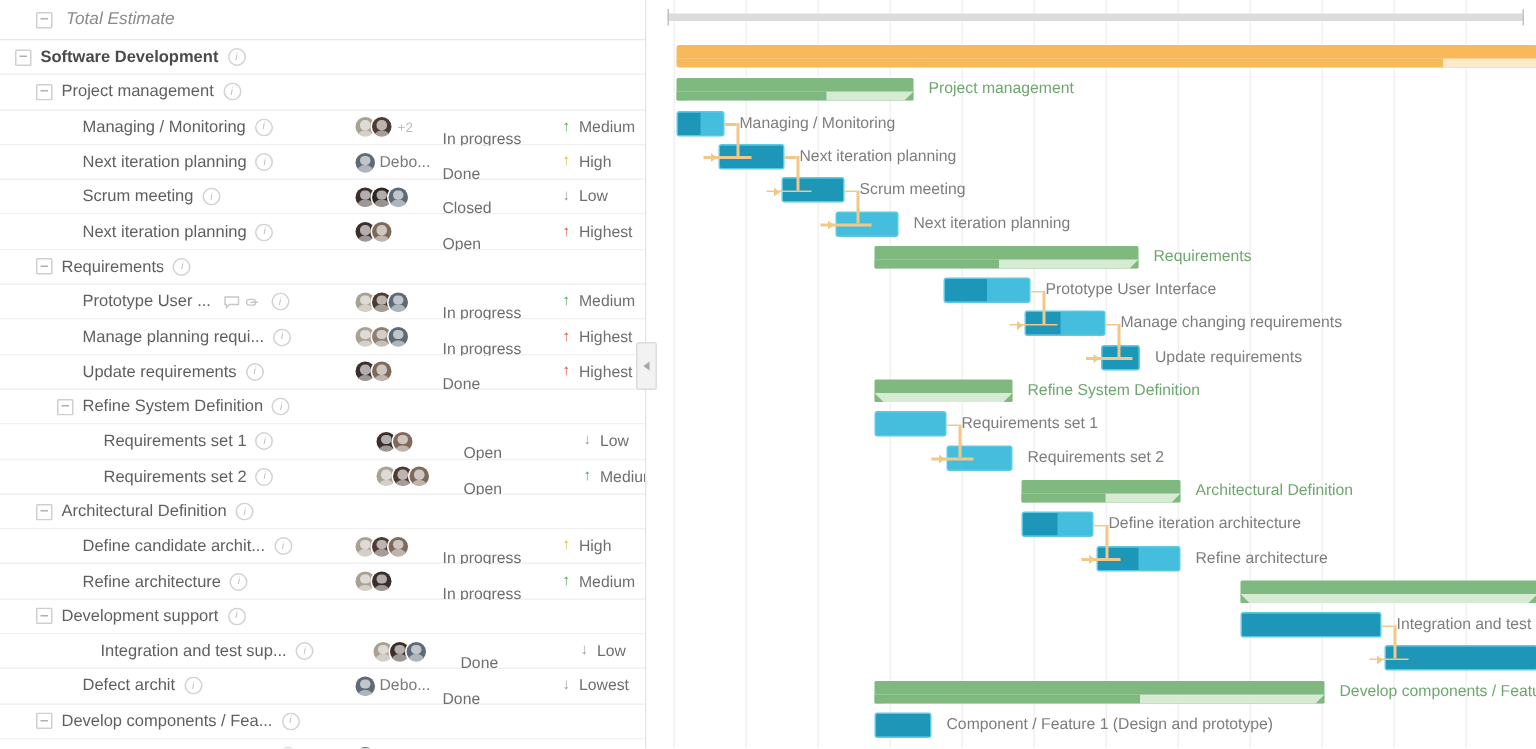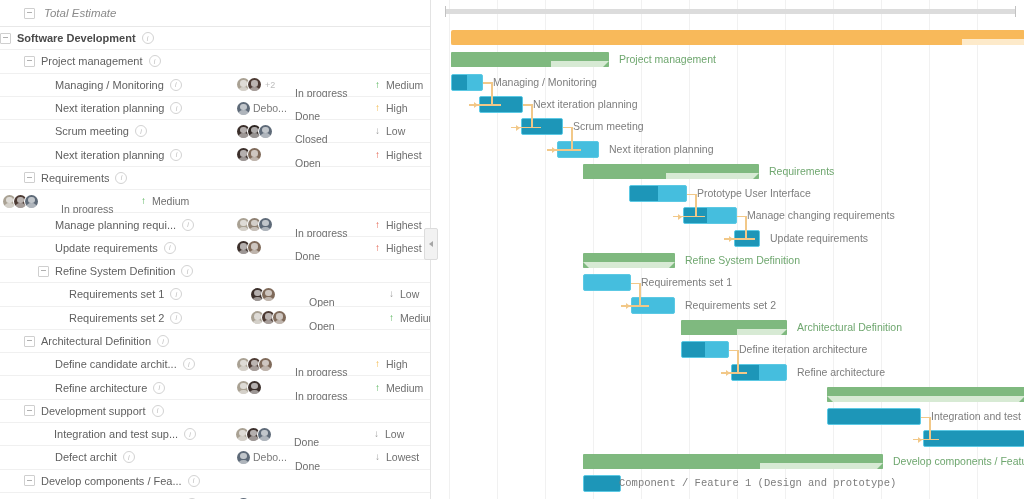--- a/index.html
+++ b/index.html
@@ -164,21 +164,21 @@
 
 <div id="app">
 
   <div id="grid">
     <div class="grid-head">
       <span class="tgl"></span>
       <span class="ttl">Total Estimate</span>
     </div>
     <div id="grid-rows">
         <div class="row">
-          <div class="c-name" style="">
+          <div class="c-name" style="padding-left: 10px;">
             <span class="tgl"></span>
             <span class="nm lvl0">Software Development</span>
             <span class="info-ico">i</span>
           </div>
           <div class="c-av"></div>
           <div class="c-status"></div>
           <div class="c-prio"></div>
           <div class="c-menu"></div>
         </div>
         <div class="row">
@@ -285,20 +285,33 @@
           <div class="c-name" style="padding-left: 24px;">
             <span class="tgl"></span>
             <span class="nm">Requirements</span>
             <span class="info-ico">i</span>
           </div>
           <div class="c-av"></div>
           <div class="c-status"></div>
           <div class="c-prio"></div>
         </div>
         <div class="row">
+          <div class="c-name" style="padding-left: 38px;">
+            <span class="tgl hidden"></span>
+            <span class="nm">Prototype User ...</span>
+            <span class="mini-ico">
+              <svg width="11" height="9" viewBox="0 0 11 9">
+                <path fill="none" stroke="#c6c6c6" stroke-width=".9" d="M1 1h9v5H4L2 8V6H1z"></path>
+              </svg>
+              <svg width="11" height="9" viewBox="0 0 11 9">
+                <path fill="none" stroke="#c6c6c6" stroke-width=".9" d="M3 4.5h5 M2.2 2.6h2.3a1.9 1.9 0 010 3.8H2.2a1.9 1.9 0 010-3.8z"></path>
+              </svg>
+            </span>
+            <span class="info-ico">i</span>
+          </div>
           <div class="c-av">
             <span class="av s1">
               <i></i>
               <b></b>
             </span>
             <span class="av s2">
               <i></i>
               <b></b>
             </span>
             <span class="av s4">
@@ -480,21 +493,21 @@
           <div class="c-name" style="padding-left: 24px;">
             <span class="tgl"></span>
             <span class="nm">Development support</span>
             <span class="info-ico">i</span>
           </div>
           <div class="c-av"></div>
           <div class="c-status"></div>
           <div class="c-prio"></div>
         </div>
         <div class="row">
-          <div class="c-name" style="padding-left: 37px;">
+          <div class="c-name" style="padding-left: 50px;">
             <span class="tgl hidden"></span>
             <span class="nm">Integration and test sup...</span>
             <span class="info-ico">i</span>
           </div>
           <div class="c-av">
             <span class="av s1">
               <i></i>
               <b></b>
             </span>
             <span class="av s5">
@@ -679,21 +692,21 @@
           <span class="und">
         <span class="fill" style="width:59%"></span>
       </span>
       <span class="capl"></span>
       <span class="capr"></span>
         </div>
         <div class="lbl sum" style="left: 462px; top: 449.7px;">Develop components / Feature</div>
         <div class="bar-task" style="left: 152px; top: 475px; width: 38px;">
           <span class="prog" style="width:100%"></span>
         </div>
-        <div class="lbl" style="left: 188px; top: 472px; font-family: Liberation Mono, monospace;">Component / Feature 1 (Design and prototype)</div>
+        <div class="lbl" style="left: 200px; top: 472px;">Component / Feature 1 (Design and prototype)</div>
         <div class="dep" style="inset: 0px;">
           <span class="h" style="left: 52px; top: 82.1px; width: 8px;"></span>
           <span class="v" style="left: 60px; top: 82.1px; height: 22.3px;"></span>
           <span class="h" style="left: 38px; top: 104.4px; width: 32px;"></span>
           <span class="arr" style="left: 43px; top: 102.2px;"></span>
         </div>
         <div class="dep" style="inset: 0px;">
           <span class="h" style="left: 92px; top: 104.4px; width: 8px;"></span>
           <span class="v" style="left: 100px; top: 104.4px; height: 22.3px;"></span>
           <span class="h" style="left: 80px; top: 126.7px; width: 30px;"></span>

